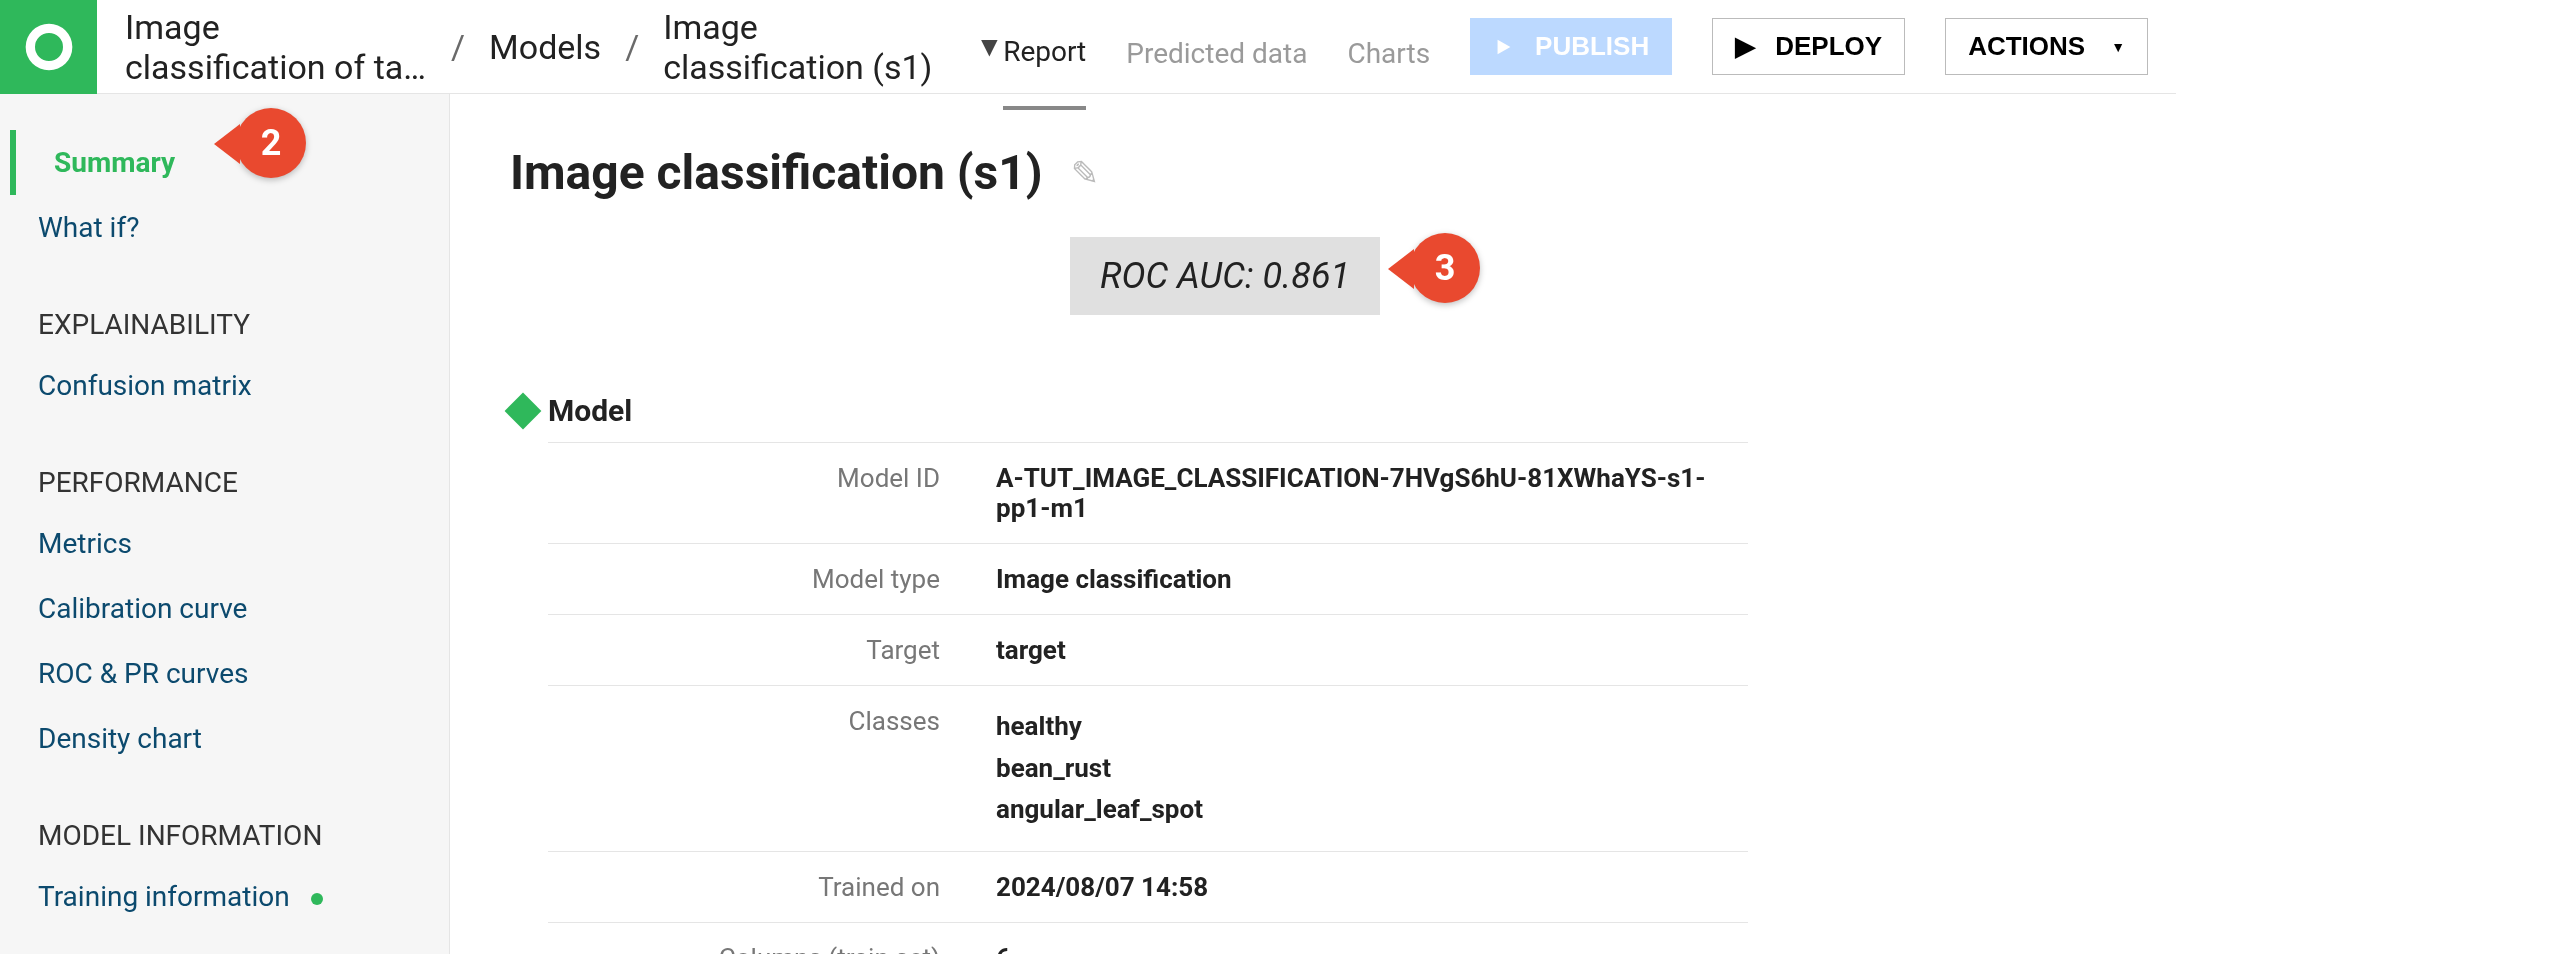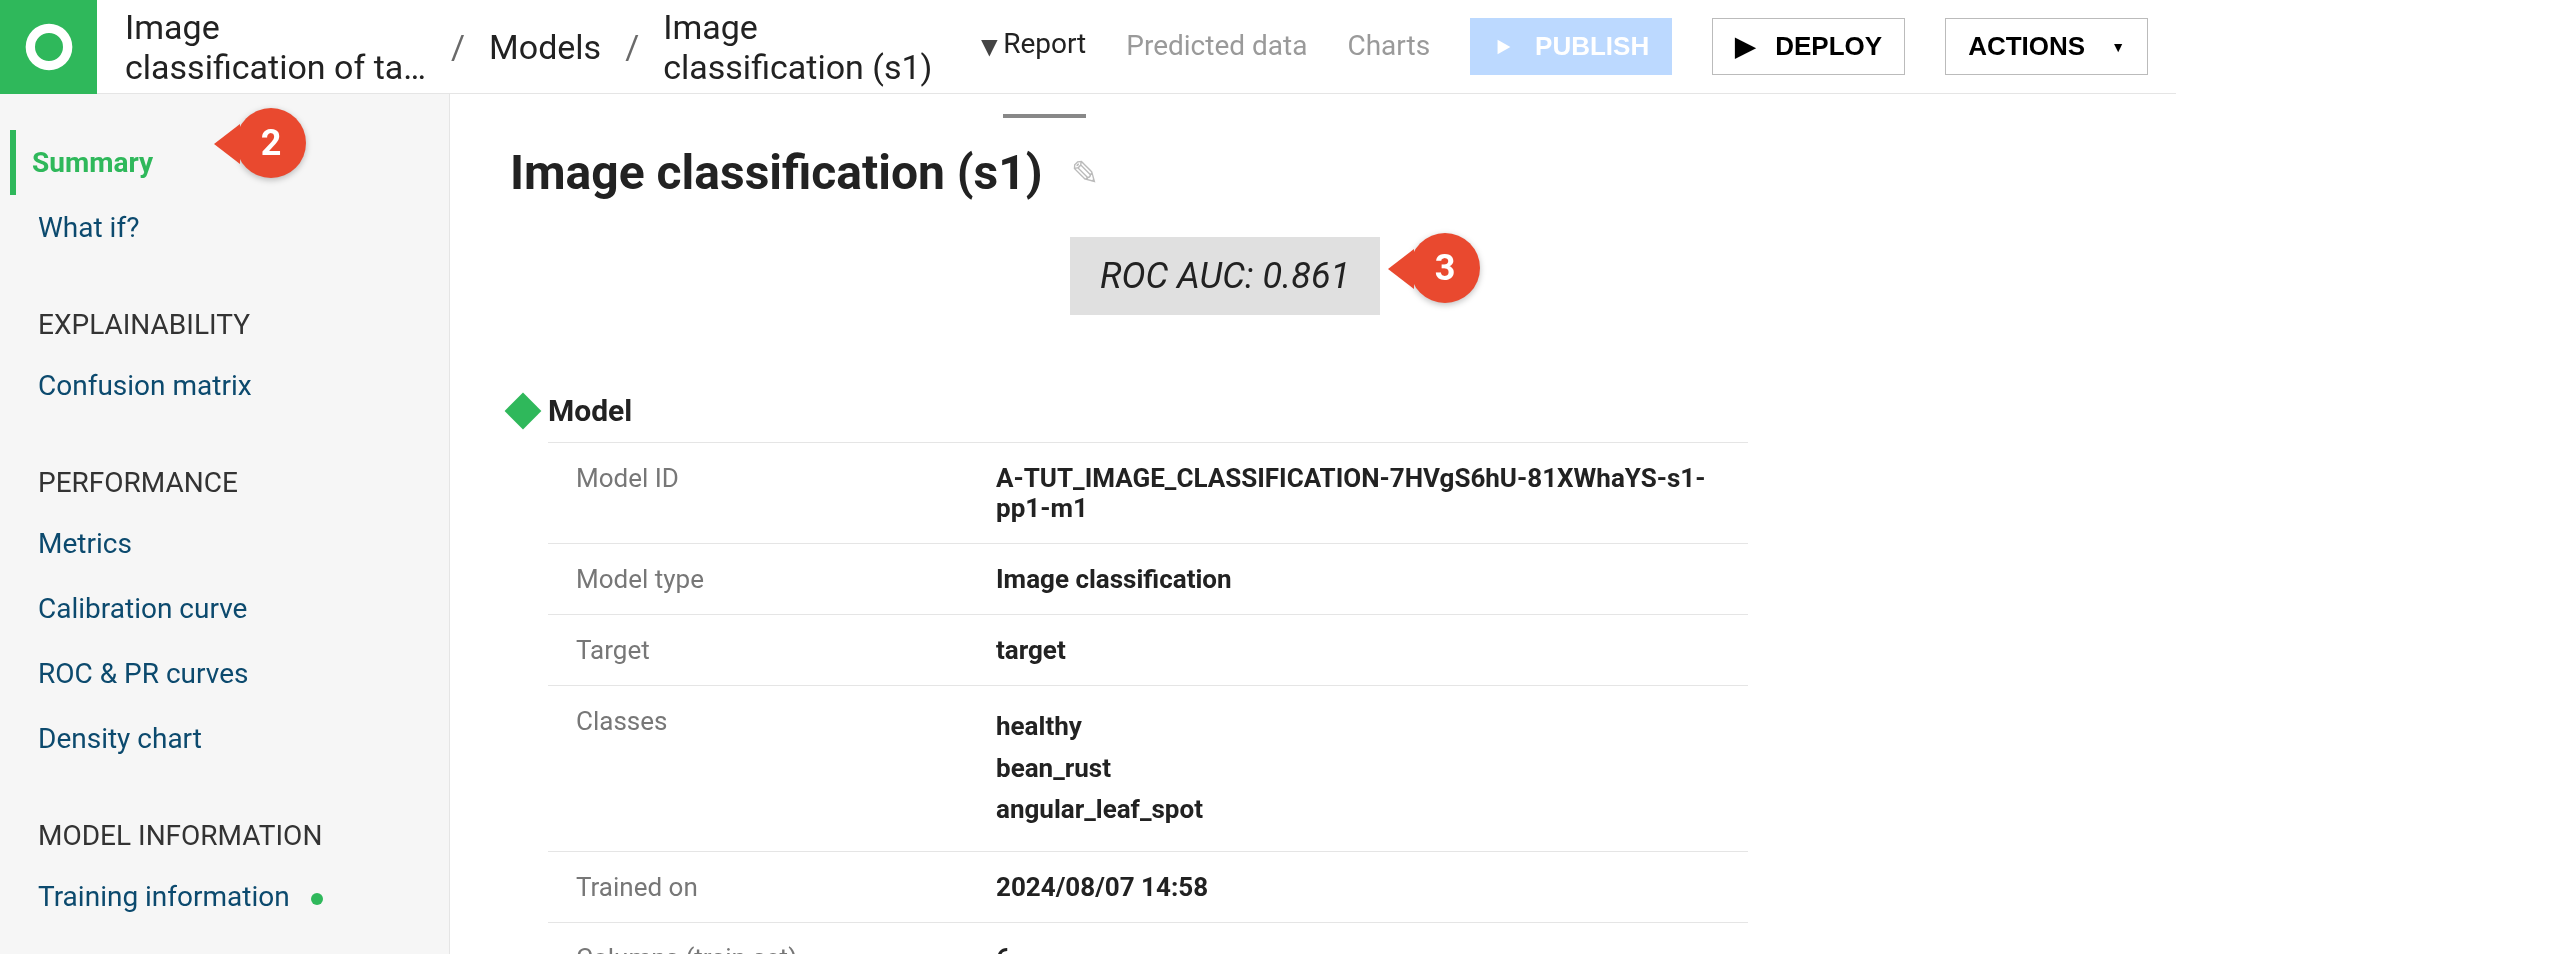--- a/index.html
+++ b/index.html
@@ -6,47 +6,47 @@
     body { font-family:-apple-system,BlinkMacSystemFont,"Segoe UI",Roboto,Helvetica,Arial,sans-serif; color:#222; background:#fff; }
     .page { width:2176px; height:954px; overflow:hidden; display:flex; flex-direction:column; }
     
     .header { height:94px; display:flex; align-items:center; border-bottom:1px solid #e5e5e5; background:#fff; }
     .logo-box { width:97px; height:94px; background:#2fb85b; display:flex; align-items:center; justify-content:center; }
     .breadcrumb { display:flex; align-items:center; gap:24px; padding-left:28px; flex:1; }
     .breadcrumb span { font-size:34px; color:#222; }
     .breadcrumb .sep { color:#6a6a6a; }
     .breadcrumb .chev { font-size:28px; color:#444; padding-left:10px; }
     .right-nav { display:flex; align-items:center; gap:40px; padding-right:28px; }
-    .tab { font-size:28px; color:#9a9a9a; padding-bottom:54px; margin-top:52px; }
+    .tab { font-size:28px; color:#9a9a9a; padding-bottom:38px; margin-top:52px; }
     .tab.active { color:#222; border-bottom:4px solid #888; }
     .btn { display:inline-flex; align-items:center; gap:20px; padding:12px 22px; font-size:26px; font-weight:700; border:1px solid #bbb; background:#fff; cursor:pointer; }
     .btn.publish { background:#bcd9ff; color:#fff; border-color:#bcd9ff; }
     .btn.actions::after { content:"▼"; font-size:14px; margin-left:6px; }
     
     .body { flex:1; display:flex; }
     .sidebar { width:450px; background:#f6f6f6; padding:36px 0 0 38px; border-right:1px solid #e5e5e5; }
     .side-item { font-size:28px; color:#0c4a6e; padding:16px 0; cursor:pointer; }
-    .side-item.active { font-weight:700; color:#2fb85b; border-left:6px solid #2fb85b; padding-left:16px; margin-left:-28px; }
+    .side-item.active { font-weight:700; color:#2fb85b; border-left:6px solid #2fb85b; padding-left:38px; margin-left:-28px; }
     .side-head { font-size:28px; font-weight:400; color:#333; padding:48px 0 12px 0; }
     .side-item .dot { display:inline-block; width:12px; height:12px; background:#2fb85b; border-radius:50%; margin-left:14px; vertical-align:middle; }
     
     .callout { position:absolute; }
     .callout .bubble { display:inline-flex; align-items:center; justify-content:center; width:70px; height:70px; background:#e9492f; color:#fff; font-size:36px; font-weight:700; border-radius:50%; box-shadow:0 2px 6px rgba(0,0,0,.25); }
     .callout .tail { position:absolute; left:-22px; top:16px; width:0; height:0; border-top:20px solid transparent; border-bottom:20px solid transparent; border-right:26px solid #e9492f; }
     
     .content { flex:1; padding:50px 60px; overflow:auto; position:relative; }
     .title-row { display:flex; align-items:center; gap:28px; margin-bottom:36px; }
     .page-title { font-size:48px; font-weight:700; }
     .edit-icon { font-size:34px; color:#bbb; }
     .metric-box { display:inline-block; background:#e0e0e0; padding:18px 30px; font-size:36px; font-style:italic; margin-left:560px; margin-bottom:60px; }
     .section-head { display:flex; align-items:center; gap:12px; font-size:30px; font-weight:700; margin:18px 0 14px 0; }
     .model-icon { width:26px; height:26px; background:#2fb85b; transform:rotate(45deg); }
     table.info { width:1200px; border-collapse:collapse; margin-left:38px; }
     table.info td { padding:20px 28px; border-top:1px solid #e5e5e5; font-size:26px; vertical-align:top; }
-    table.info td.k { color:#777; width:420px; }
+    table.info td.k { color:#777; width:420px;text-align:right; }
     table.info td.v { font-weight:700; color:#222; }
     .classes div { line-height:1.6; }
     .sidebar-wrap { position:relative; }
   </style>
 </head>
 <body>
 <div class="page">
 
   <div class="header">
     <div class="logo-box">

